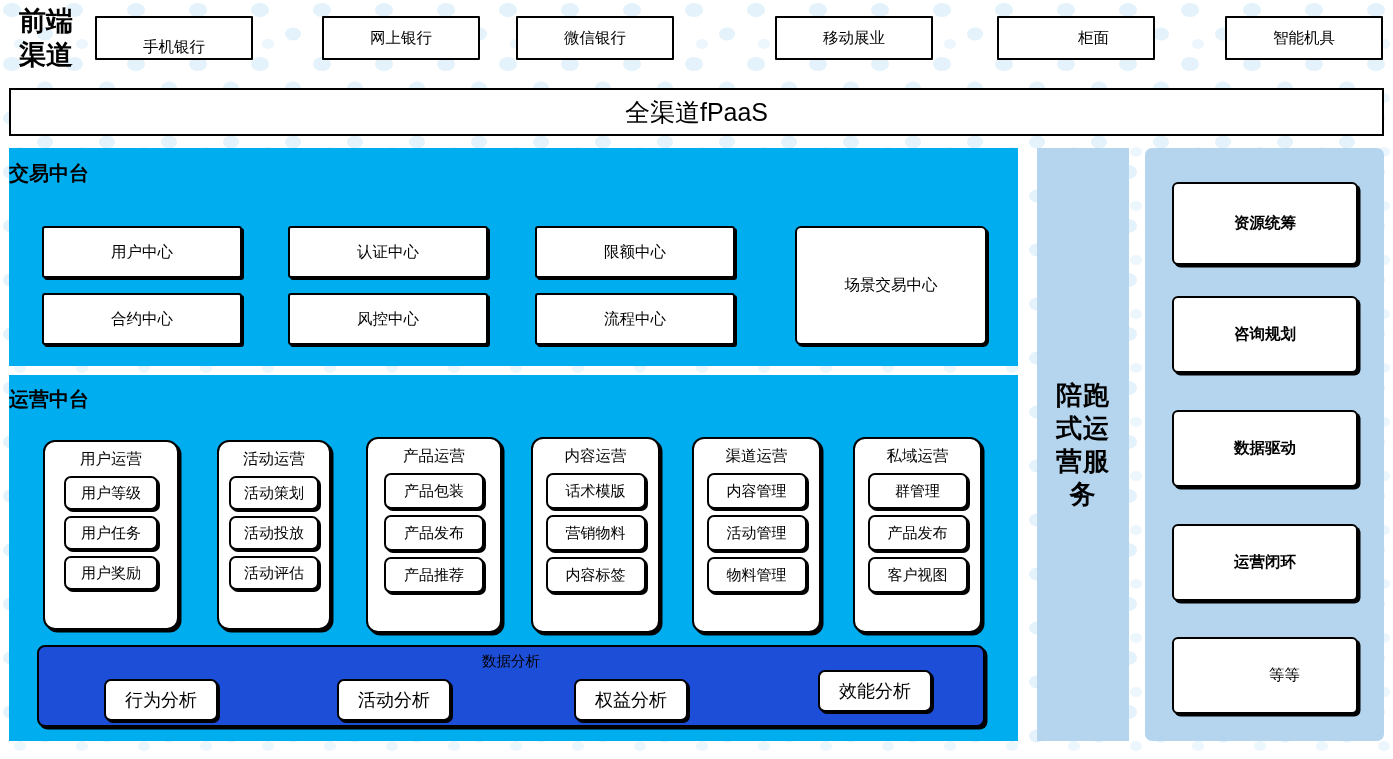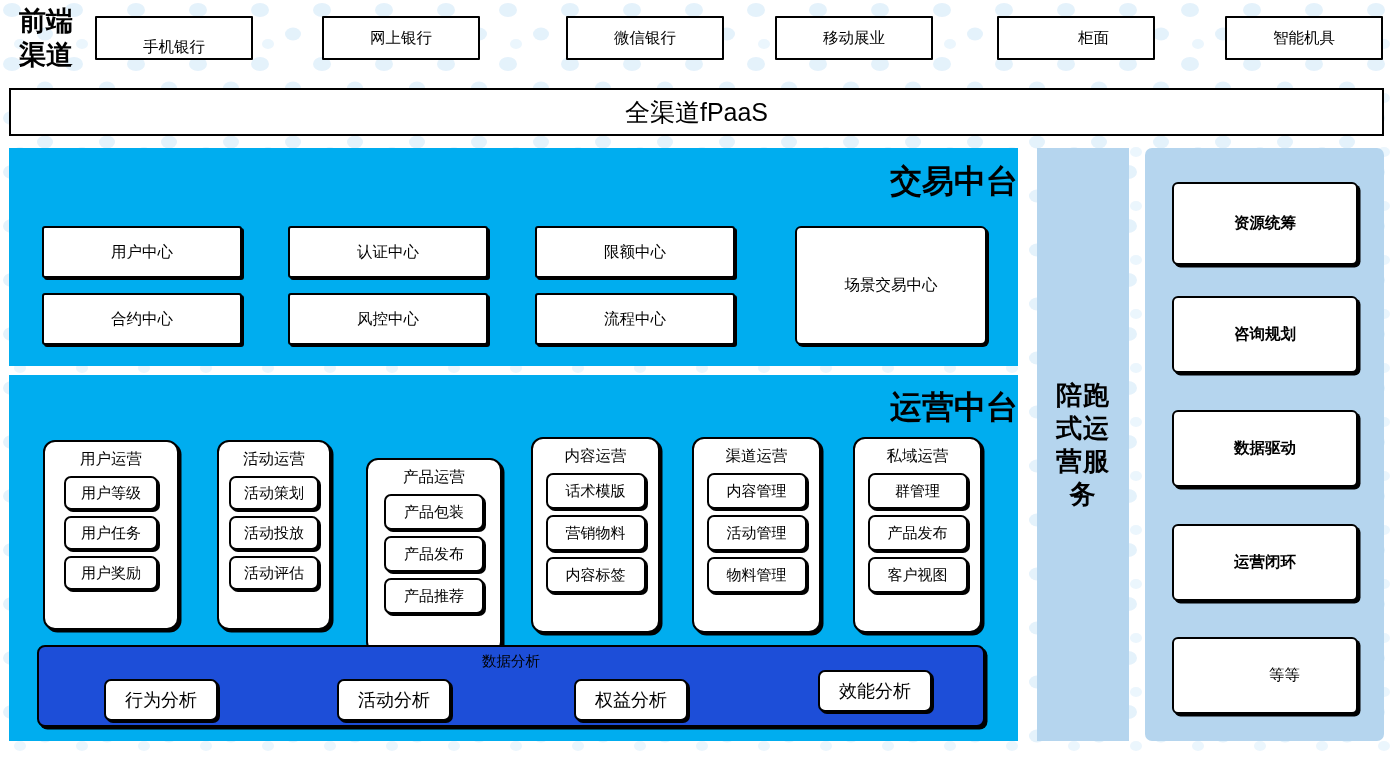--- a/index.html
+++ b/index.html
@@ -34,23 +34,23 @@
   }
   #fpaas{
     left:9px;top:88px;width:1375px;height:48px;
     font-size:25px;border-width:2.5px;
   }
   
   .cyan-panel{
     position:absolute;background:#00ADEF;box-sizing:border-box;
   }
   .panel-title{
-    position:absolute;width:100%;text-align:right;
+    position:absolute;width:100%;text-align:left;
     font-family:"Liberation Serif","DejaVu Serif",serif;
-    font-weight:bold;font-size:32px;color:#000;
+    font-weight:bold;font-size:20px;color:#000;
   }
   
   .trade-box{height:52px;font-size:15.5px;border-radius:3px;}
   #scene-box{font-size:15.5px;border-radius:6px;}
   
   .op-card{
     position:absolute;background:#fff;border:2.5px solid #000;
     border-radius:12px;box-sizing:border-box;
     box-shadow:2.5px 2.5px 0 #000;
   }
@@ -116,21 +116,21 @@
     <span>前端</span>
     <span>渠道</span>
   </div>
 
   <div class="box channel" style="left:95px;width:158px;align-items:flex-end;">
     <span>手机银行</span>
   </div>
   <div class="box channel" style="left:322px;width:158px;">
     <span>网上银行</span>
   </div>
-  <div class="box channel" style="left:566px;width:158px;">
+  <div class="box channel" style="left:516px;width:158px;">
     <span>微信银行</span>
   </div>
   <div class="box channel" style="left:775px;width:158px;">
     <span>移动展业</span>
   </div>
   <div class="box channel" style="left:997px;width:158px;padding-left:35px;">
     <span>柜面</span>
   </div>
   <div class="box channel" style="left:1225px;width:158px;">
     <span>智能机具</span>
@@ -177,21 +177,21 @@
     <div class="op-sub" style="width:94px;height:34px;">用户奖励</div>
   </div>
 
   <div class="op-card" style="left:217px;top:440px;width:114px;height:190px;">
     <div class="op-card-title">活动运营</div>
     <div class="op-sub" style="width:90px;height:34px;">活动策划</div>
     <div class="op-sub" style="width:90px;height:34px;">活动投放</div>
     <div class="op-sub" style="width:90px;height:34px;">活动评估</div>
   </div>
 
-  <div class="op-card" style="left:366px;top:458px;width:136px;height:196px;">
+  <div class="op-card" style="left:366px;top:437px;width:136px;height:196px;">
     <div class="op-card-title">产品运营</div>
     <div class="op-sub" style="width:100px;height:36px;">产品包装</div>
     <div class="op-sub" style="width:100px;height:36px;">产品发布</div>
     <div class="op-sub" style="width:100px;height:36px;">产品推荐</div>
   </div>
 
   <div class="op-card" style="left:531px;top:437px;width:129px;height:196px;">
     <div class="op-card-title">内容运营</div>
     <div class="op-sub" style="width:100px;height:36px;">话术模版</div>
     <div class="op-sub" style="width:100px;height:36px;">营销物料</div>

